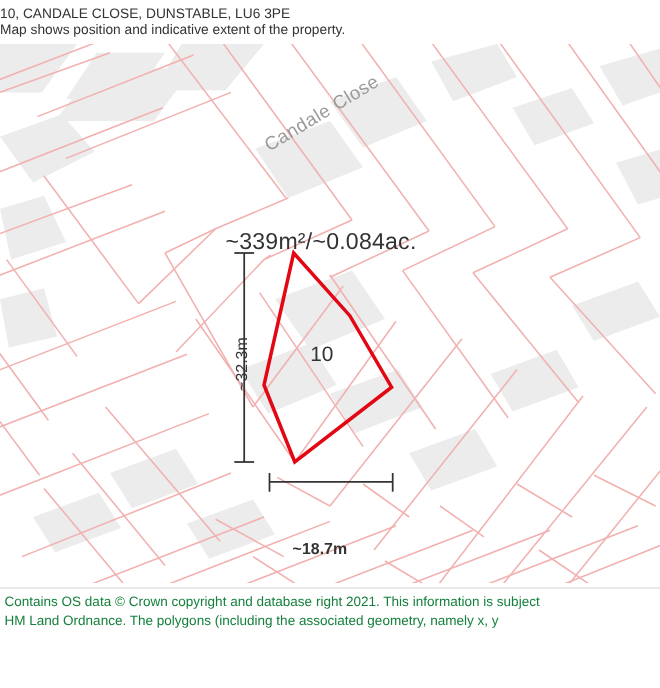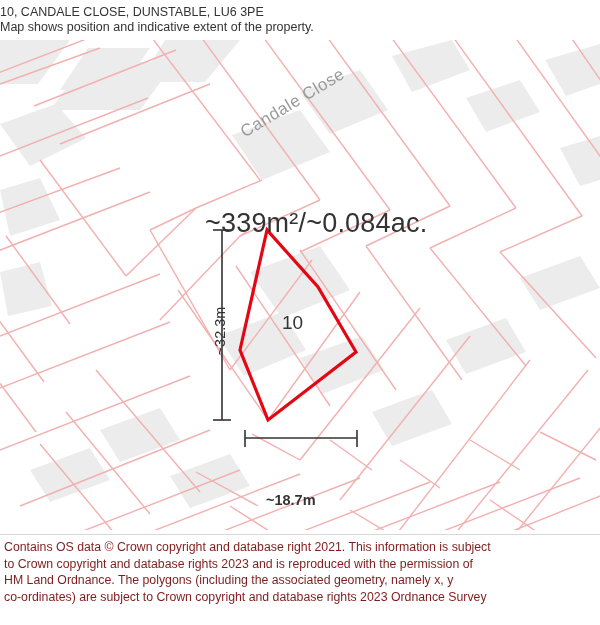--- a/index.html
+++ b/index.html
@@ -38,21 +38,21 @@
     overflow: hidden;
     background: #ffffff;
   }
   .map-svg {
     display: block;
   }
   .area-label {
     position: absolute;
     top: 168px;
     left: 205px;
-    font-size: 27px;
+    font-size: 21px;
     color: #333333;
     letter-spacing: 0.2px;
   }
   .house-number {
     position: absolute;
     top: 272px;
     left: 282px;
     font-size: 19px;
     color: #333333;
   }
@@ -92,21 +92,21 @@
     left: 0;
     width: 600px;
     padding: 4px 4px 0 4px;
     box-sizing: border-box;
     border-top: 1px solid #d8d8d8;
   }
   .footer p {
     margin: 0;
     font-size: 12.3px;
     line-height: 16.6px;
-    color: #7f1d1d;
+    color: #15803d;
   }
 </style>
 </head>
 <body>
 
 <div class="header">
   <div class="title">10, CANDALE CLOSE, DUNSTABLE, LU6 3PE</div>
   <div class="subtitle">Map shows position and indicative extent of the property.</div>
 </div>
 
@@ -227,16 +227,14 @@
 
   <div class="street-label">Candale Close</div>
   <div class="area-label">~339m²/~0.084ac.</div>
   <div class="house-number">10</div>
   <div class="dim-vert">~32.3m</div>
   <div class="dim-horiz">~18.7m</div>
 </div>
 
 <div class="footer">
   <p>Contains OS data © Crown copyright and database right 2021. This information is subject</p>
-  <p>to Crown copyright and database rights 2023 and is reproduced with the permission of</p>
   <p>HM Land Ordnance. The polygons (including the associated geometry, namely x, y</p>
-  <p>co-ordinates) are subject to Crown copyright and database rights 2023 Ordnance Survey</p>
 </div>
 
 </body></html>

